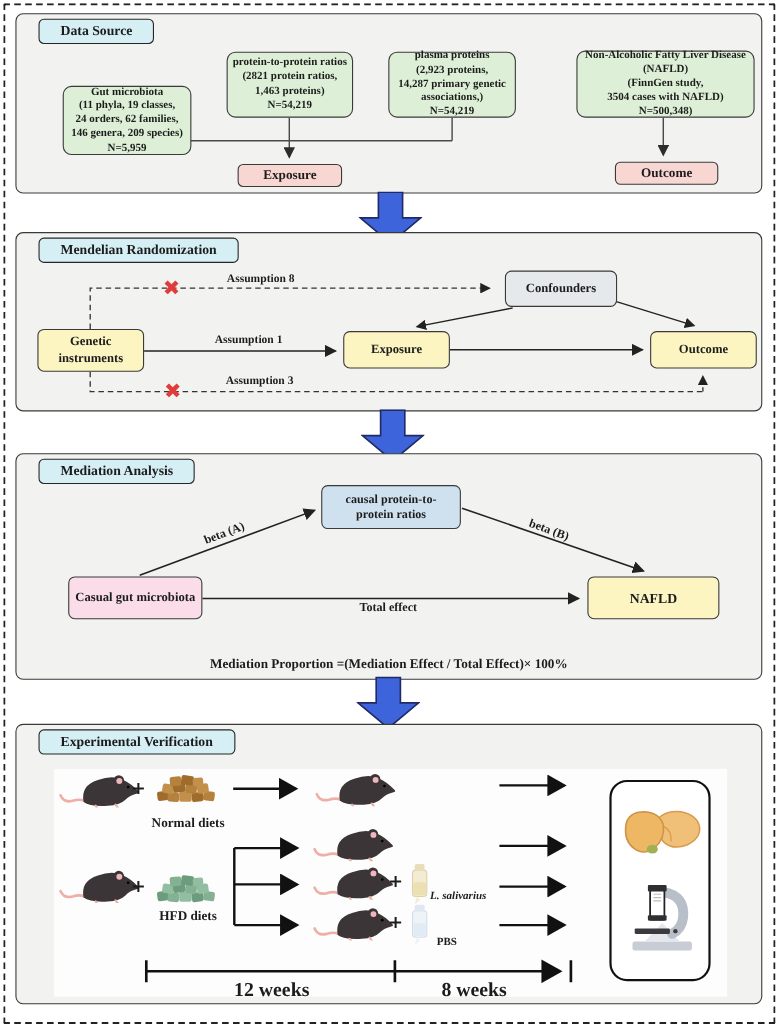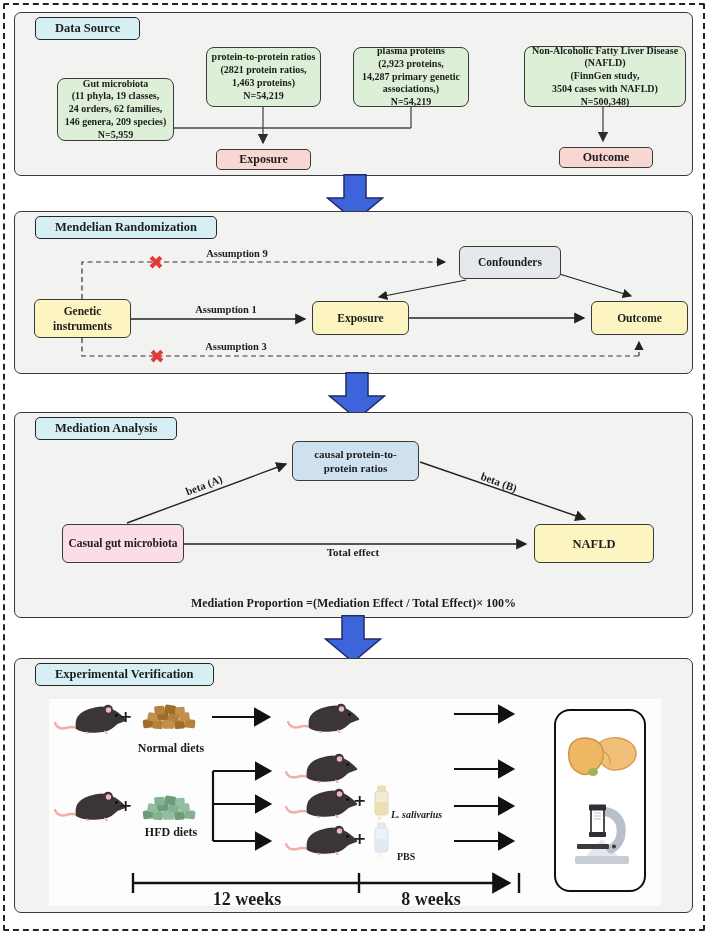--- a/index.html
+++ b/index.html
@@ -173,21 +173,21 @@
       <line x1="624" y1="144" x2="624" y2="130" stroke="#333" stroke-width="1.2" stroke-dasharray="4,3" marker-end="url(#ah2)"></line>
 
       <line x1="116" y1="107" x2="290" y2="107" stroke="#222" stroke-width="1.4" marker-end="url(#ah2)"></line>
 
       <line x1="394" y1="106" x2="569" y2="106" stroke="#222" stroke-width="1.4" marker-end="url(#ah2)"></line>
 
       <line x1="451" y1="68" x2="364" y2="85" stroke="#222" stroke-width="1.2" marker-end="url(#ah2)"></line>
       <line x1="538" y1="60" x2="616" y2="84" stroke="#222" stroke-width="1.2" marker-end="url(#ah2)"></line>
     </svg>
 
-    <div class="lbl" style="left:157px;top:36px;width:130px;">Assumption 9</div>
+    <div class="lbl" style="left:157px;top:36px;width:130px;">Assumption 8</div>
     <div class="lbl" style="left:146px;top:92px;width:130px;">Assumption 1</div>
     <div class="lbl" style="left:156px;top:129px;width:130px;">Assumption 3</div>
 
     <div class="redx" style="left:133px;top:41px;">✖</div>
     <div class="redx" style="left:134px;top:135px;">✖</div>
 
     <div class="node yellow" style="left:19px;top:87px;width:97px;height:39px;">Genetic
 instruments</div>
     <div class="node yellow" style="left:297px;top:89px;width:97px;height:34px;">Exposure</div>
     <div class="node yellow" style="left:576px;top:89px;width:97px;height:34px;">Outcome</div>

